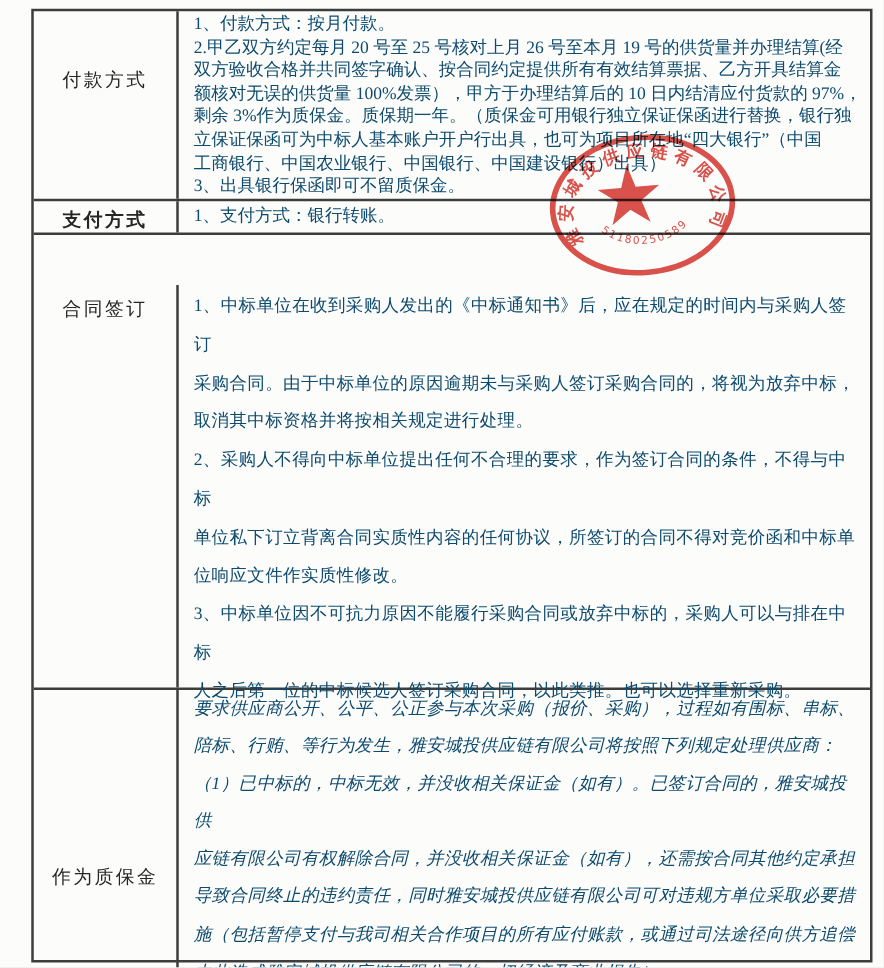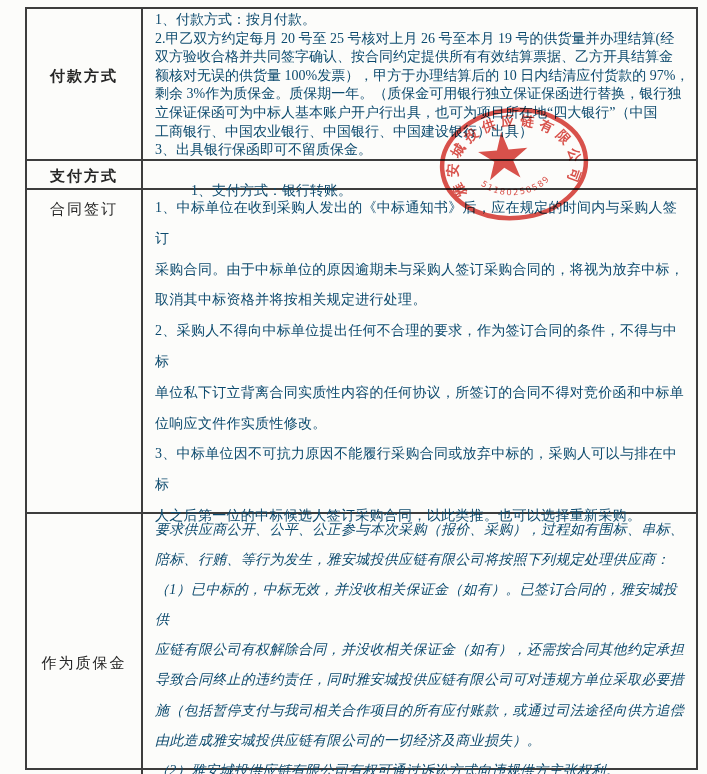--- a/index.html
+++ b/index.html
@@ -16,26 +16,26 @@
   .row{display:flex;border-bottom:2px solid #3d3d3d;box-sizing:border-box;}
   .row:last-child{border-bottom:none;flex:1;gap:12px;}
   .label-cell{
     width:116px;flex:0 0 116px;border-right:2px solid #3d3d3d;box-sizing:border-box;
     text-align:center;font-size:15px;letter-spacing:2px;white-space:pre-line;color:#262626;
   }
   .content-cell{
     flex:1;padding:0 6px 0 12px;box-sizing:border-box;white-space:pre-line;color:#0c4a6e;
   }
   .r1{height:152px;}
-  .r1 .label-cell{padding-top:58px;font-weight:bold;}
+  .r1 .label-cell{padding-top:46px;}
   .r1 .content-cell{font-size:14px;line-height:18.6px;padding-top:2px;}
   .r2{height:29px;}
   .r2 .label-cell{padding-top:6px;font-weight:bold;}
-  .r2 .content-cell{font-size:14px;line-height:20px;padding-top:20px;margin-left:36px;}
-  .r3{height:324px;}
+  .r2 .content-cell{font-size:14px;line-height:20px;padding-top:3px;}
+  .r3{height:324px;margin-top:40px;}
   .r3 .label-cell{padding-top:10px;}
   .r3 .content-cell{font-size:14px;line-height:30.8px;padding-top:3px;letter-spacing:0.3px;}
   .r4{height:270px;}
   .r4 .label-cell{padding-top:140px;}
   .r4 .content-cell{font-size:14px;line-height:30.1px;padding-top:1px;letter-spacing:0.3px;font-style:italic;}
   .r5 .label-cell{padding-top:5px;line-height:28px;}
   .r5 .content-cell{font-size:14px;line-height:28.5px;padding-top:4px;letter-spacing:0.3px;}
   .seal{
     position:absolute;left:420px;top:88px;width:195px;height:155px;
     mix-blend-mode:multiply;opacity:0.92;pointer-events:none;

